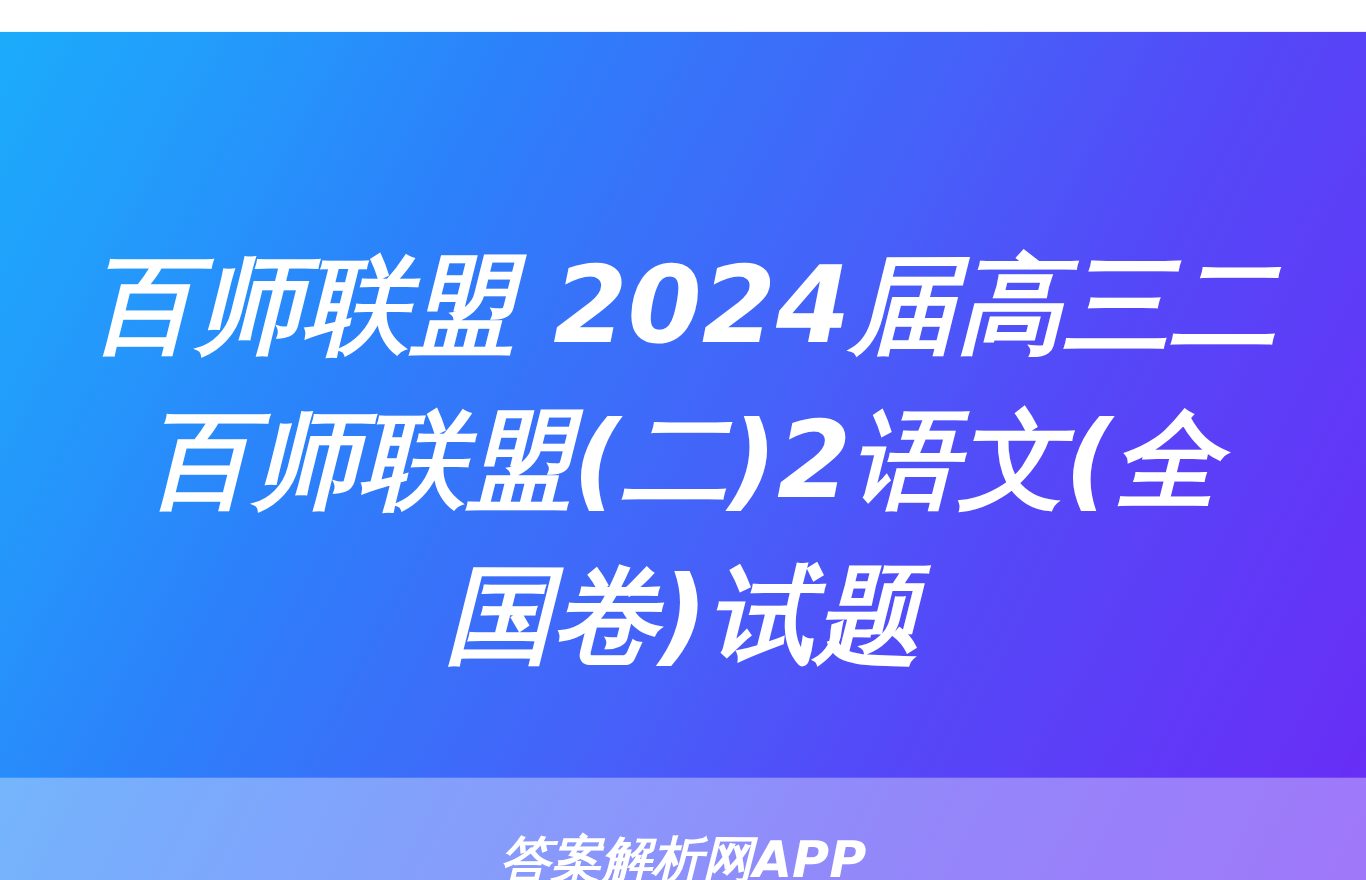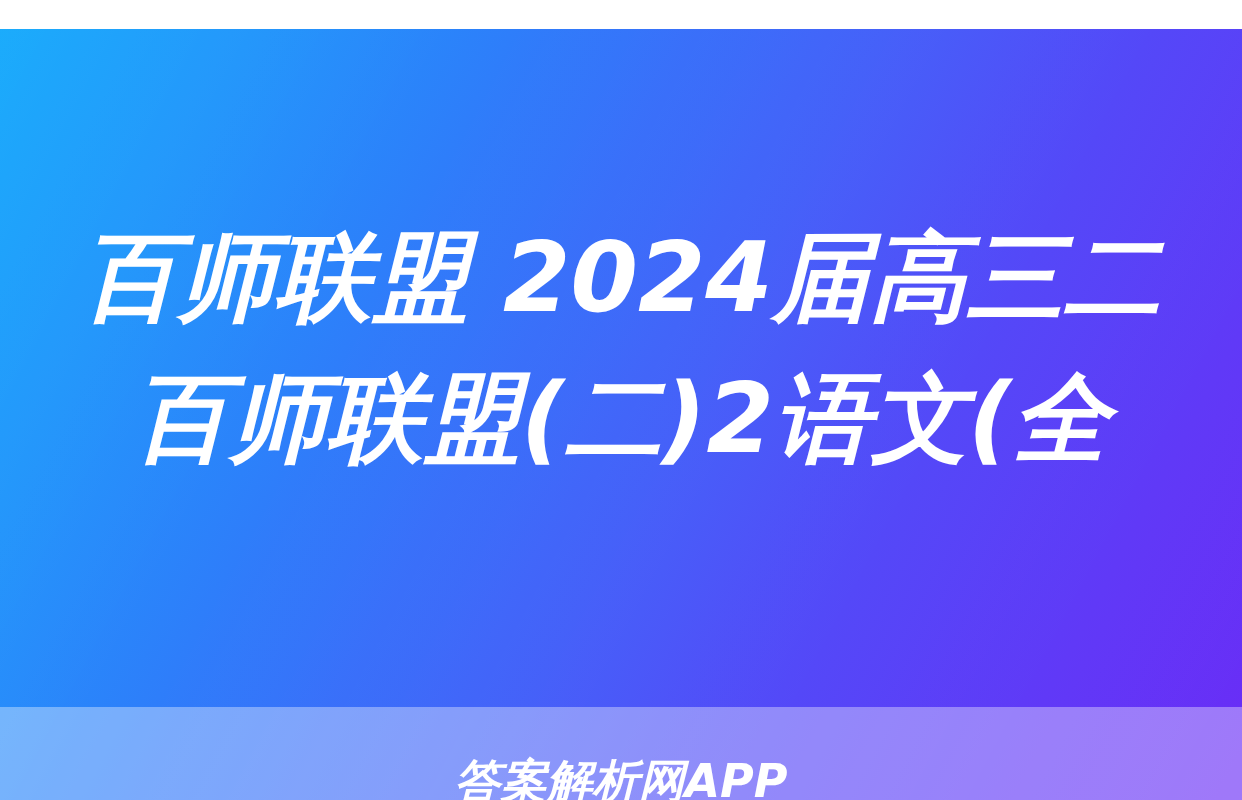--- a/index.html
+++ b/index.html
@@ -96,19 +96,20 @@
 </head>
 <body>
 
 <div class="poster">
 
   <div class="sheen"></div>
 
   <div class="title-block">
     <span class="title-line">百师联盟 2024届高三二</span>
     <span class="title-line">百师联盟(二)2语文(全</span>
+    <span class="title-line">国卷)试题</span>
   </div>
 
   <div class="footer-band">
     <span class="footer-text">答案解析网APP</span>
   </div>
 
 </div>
 
 </body></html>

